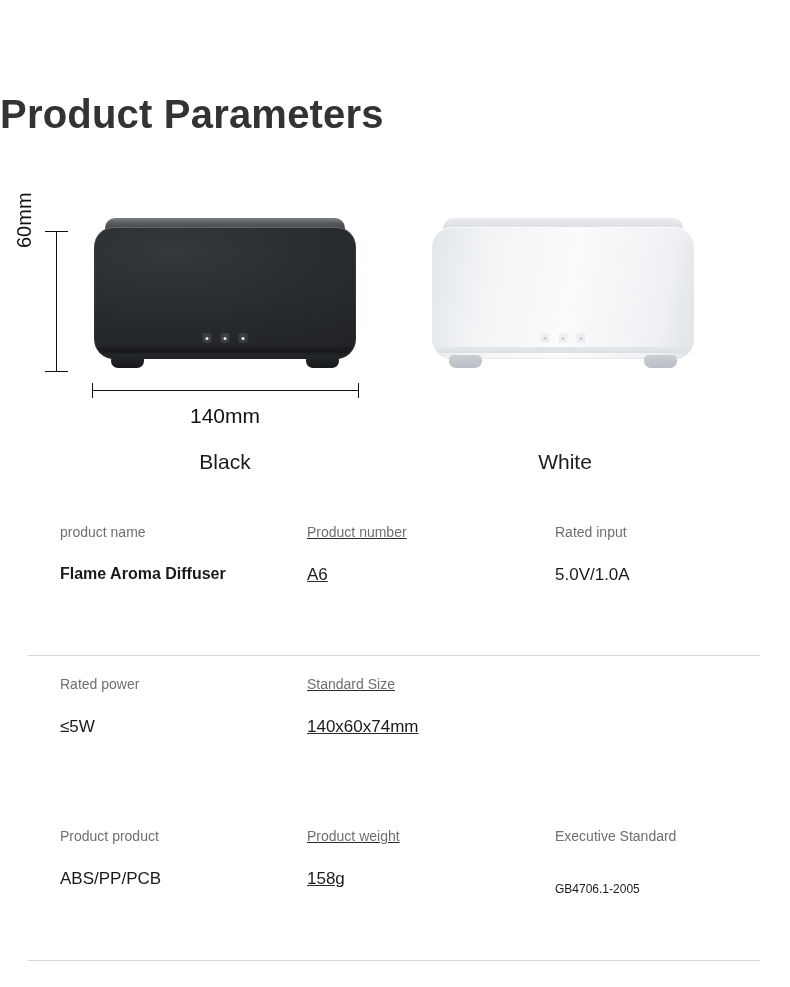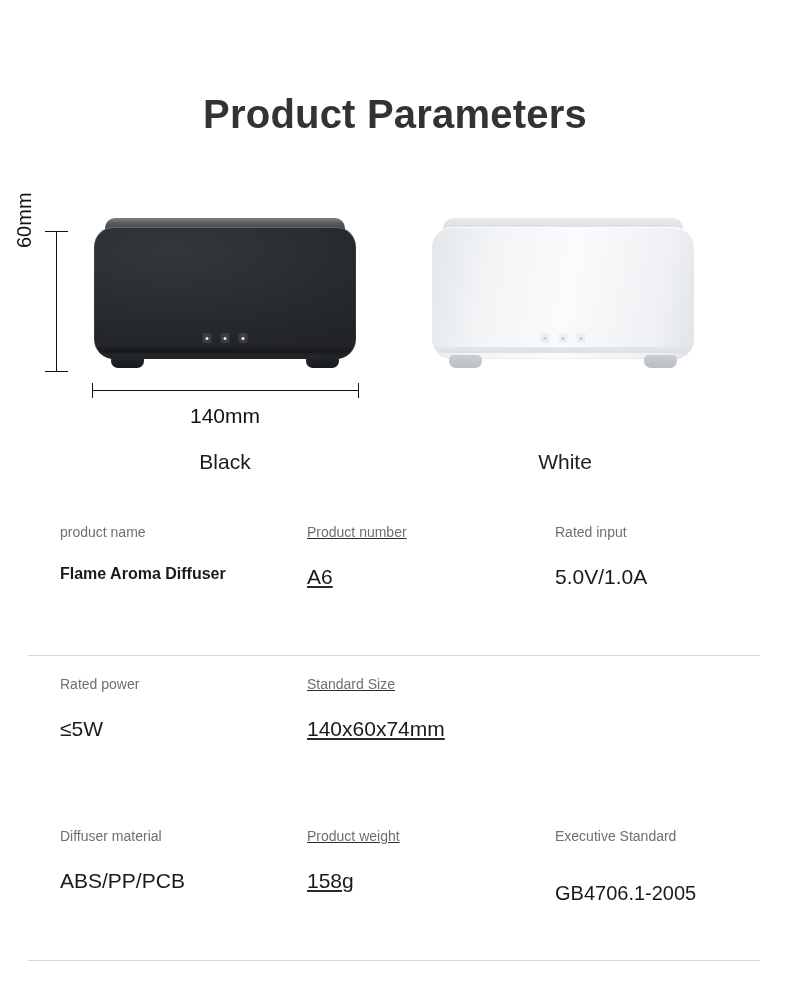--- a/index.html
+++ b/index.html
@@ -15,21 +15,20 @@
     color: #2b2b2b;
     overflow: hidden;
   }
 
   
   .page-title {
     position: absolute;
     top: 92px;
     left: 0;
     width: 790px;
-    text-align: center;
     font-size: 40px;
     font-weight: bold;
     letter-spacing: 0.2px;
     color: #333333;
   }
 
   
   .showcase {
     position: absolute;
     top: 0; left: 0;
@@ -223,27 +222,27 @@
   .spec-cell.c3 { left: 555px; }
 
   .spec-label {
     font-size: 14px;
     color: #6f6f6f;
     white-space: nowrap;
     line-height: 1;
   }
   .spec-value {
     margin-top: 27px;
-    font-size: 21px;
+    font-size: 17px;
     color: #1a1a1a;
     white-space: nowrap;
     line-height: 1;
   }
   .spec-value.small { font-size: 16px; font-weight: bold; }
-  .spec-value.medium { font-size: 20px; margin-top: 40px; }
+  .spec-value.medium { font-size: 12px; margin-top: 40px; }
 
   .divider {
     position: absolute;
     left: 28px;
     width: 732px;
     height: 1px;
     background: #d8d8d8;
   }
   .divider.d1 { top: 150px; }
   .divider.d2 { top: 303px; }
@@ -334,21 +333,21 @@
     </div>
     <div class="spec-cell c2">
       <div class="spec-label">Standard Size</div>
       <div class="spec-value">140x60x74mm</div>
     </div>
     <div class="divider d2"></div>
   </div>
 
   <div class="spec-row">
     <div class="spec-cell c1">
-      <div class="spec-label">Diffuser material</div>
+      <div class="spec-label">Product product</div>
       <div class="spec-value">ABS/PP/PCB</div>
     </div>
     <div class="spec-cell c2">
       <div class="spec-label">Product weight</div>
       <div class="spec-value">158g</div>
     </div>
     <div class="spec-cell c3">
       <div class="spec-label">Executive Standard</div>
       <div class="spec-value medium">GB4706.1-2005</div>
     </div>

